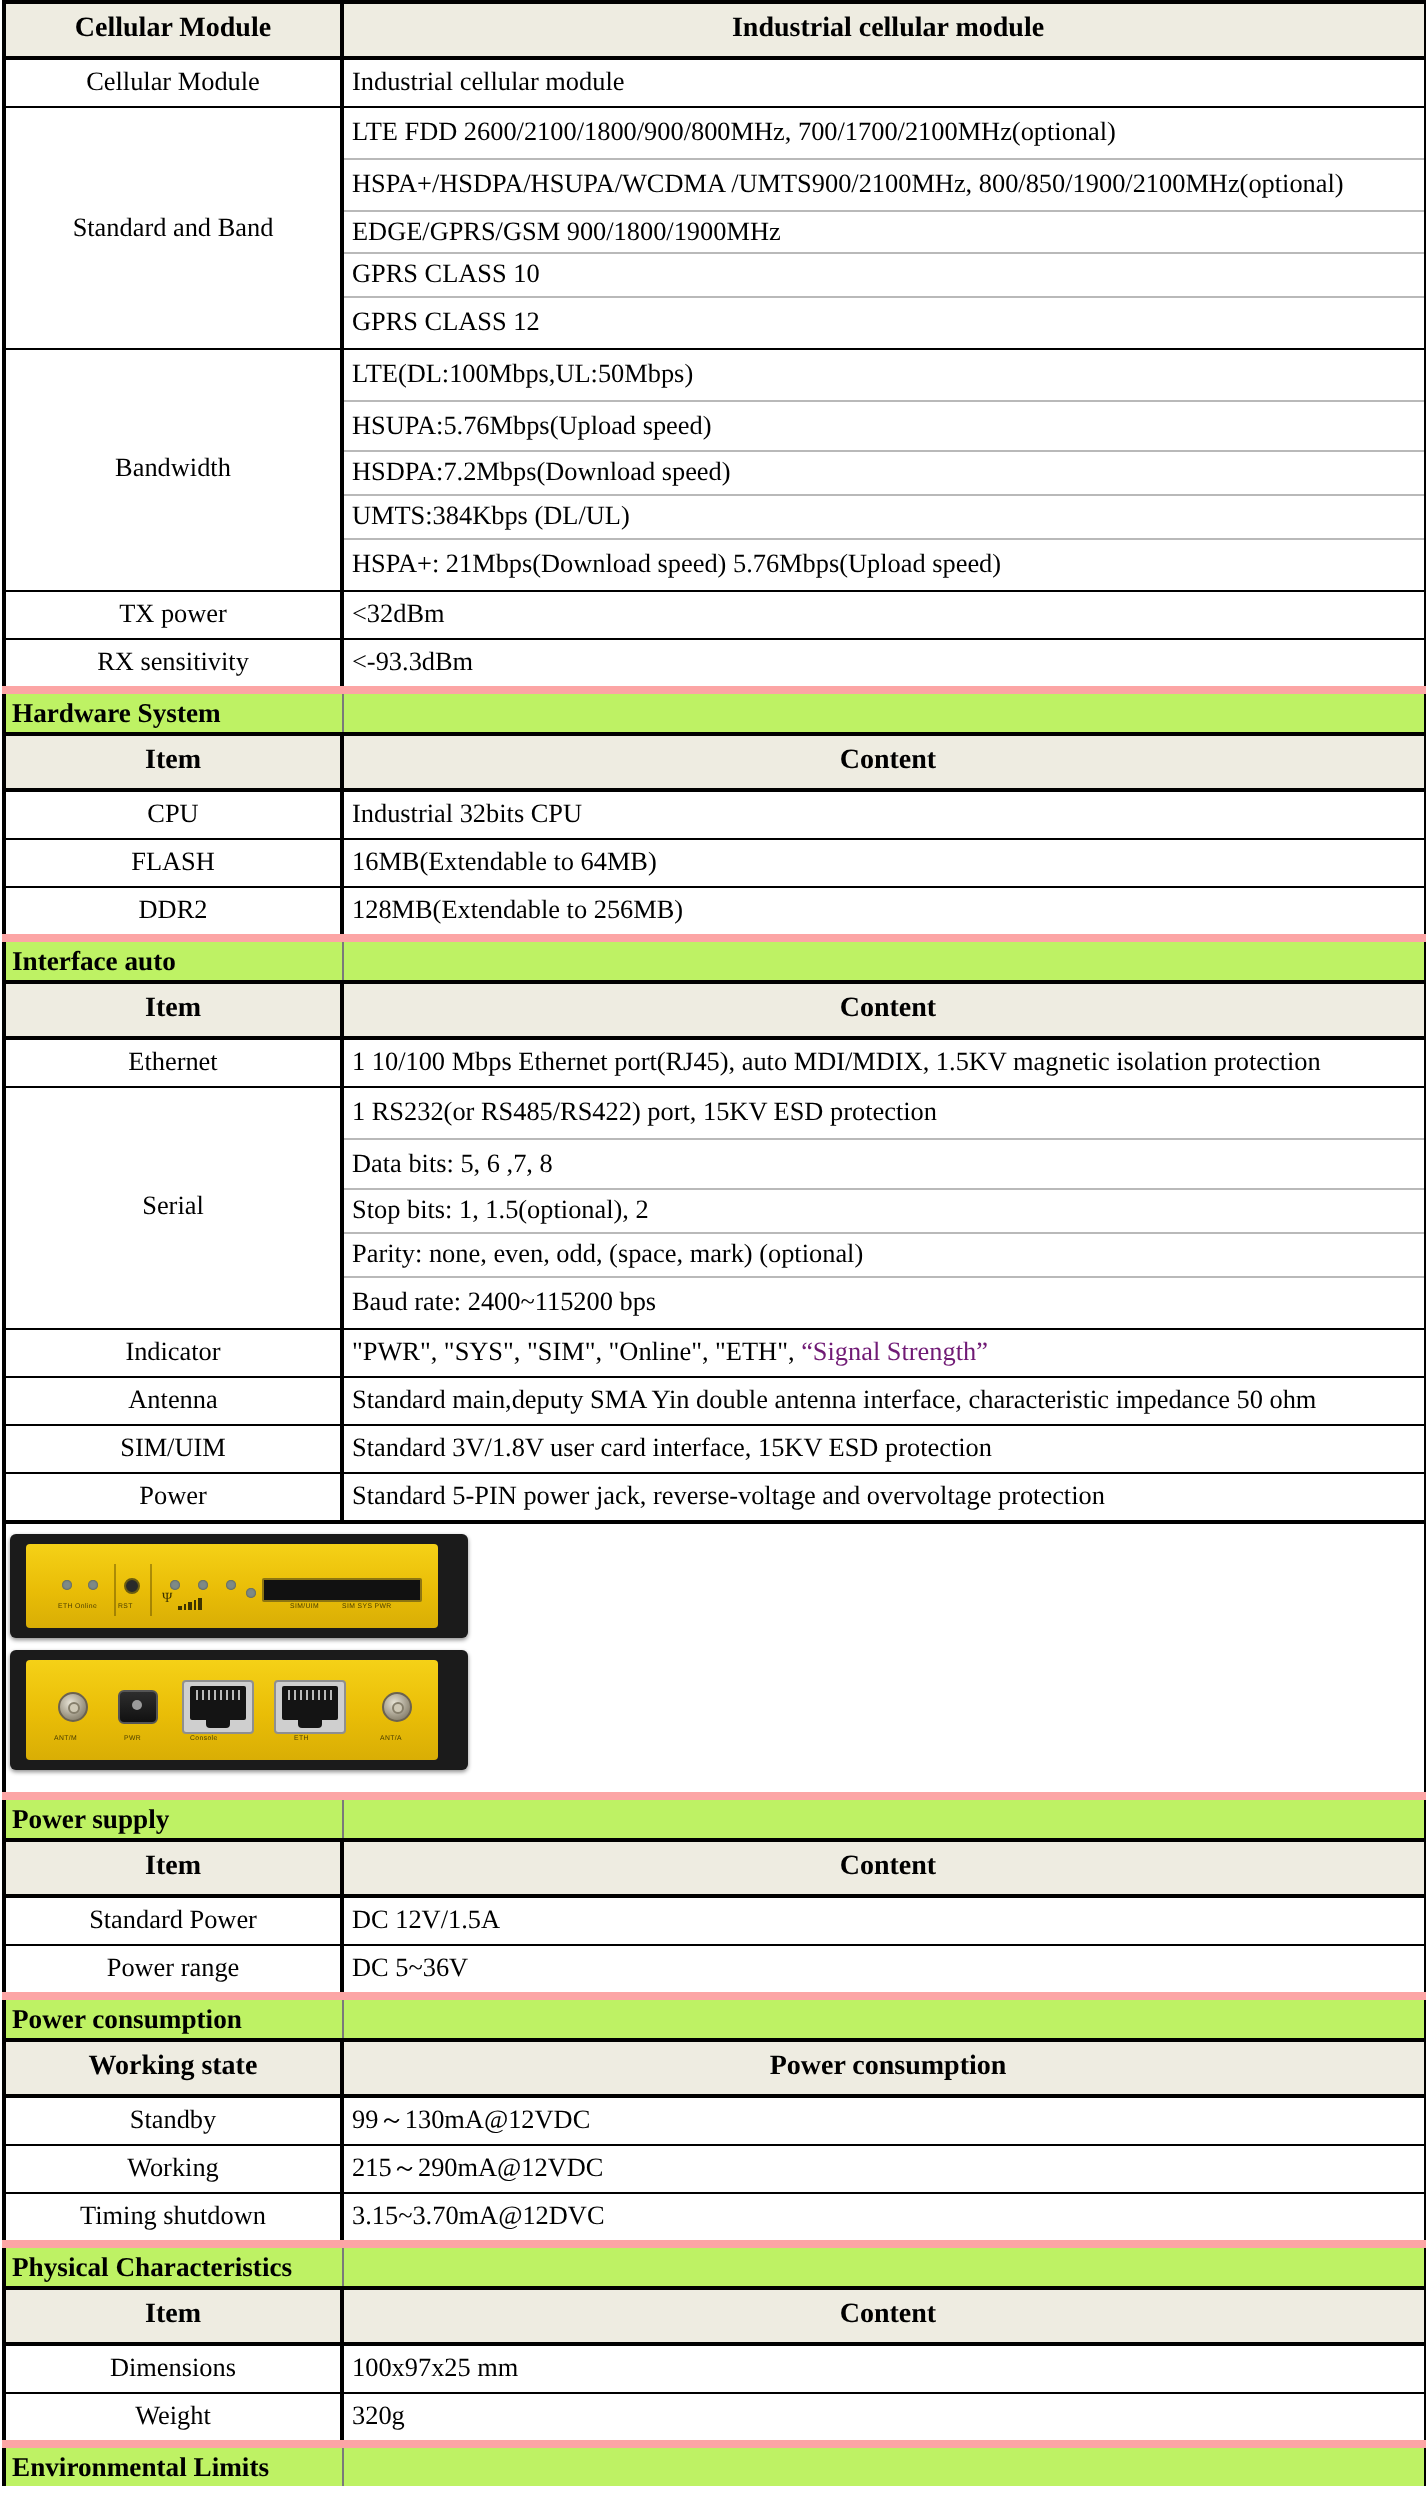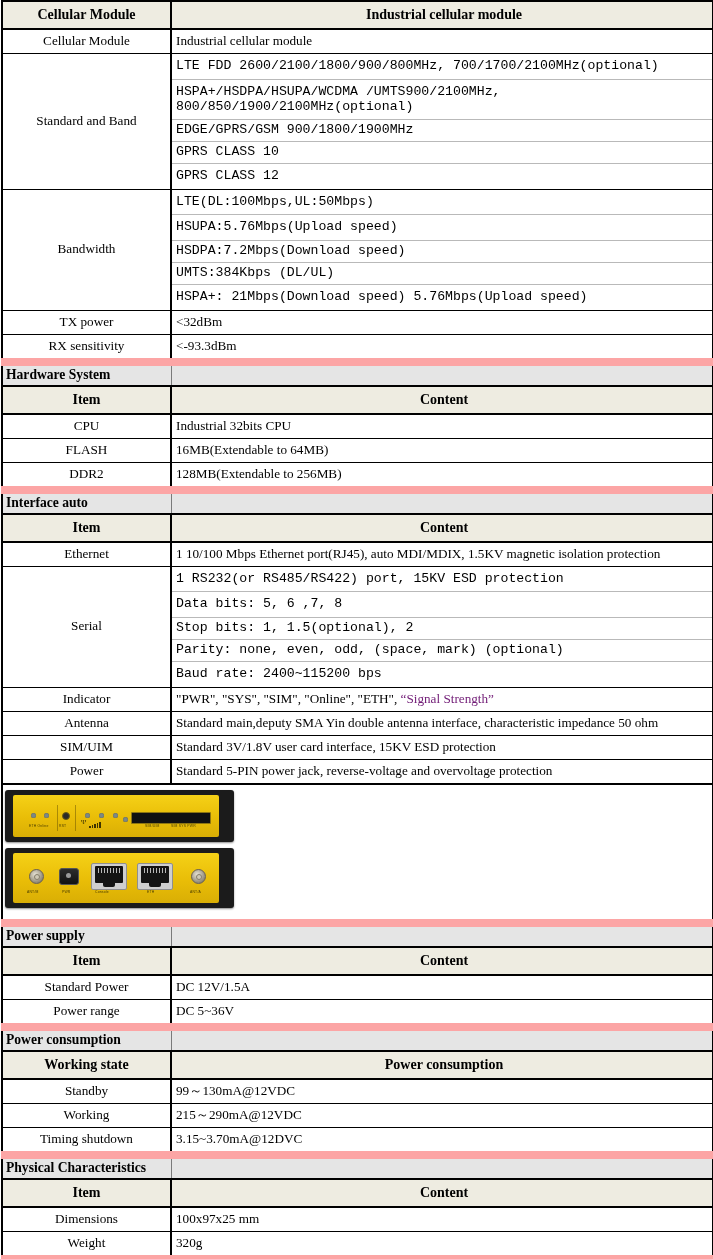--- a/index.html
+++ b/index.html
@@ -14,33 +14,33 @@
   td.lbl{text-align:center;border-left:2px solid #000;border-right:2px solid #000;}
   td.val{text-align:left;border-right:2px solid #000;padding-left:4px;}
   tr.thin  > td{border-top:1px solid #000;}
 
   
   tr.hdr td{background:#EEECE1;font-weight:bold;font-size:14px;text-align:center;
             height:26px;border-top:2px solid #000;border-bottom:2px solid #000;}
   tr.hdr td.lbl{border-left:2px solid #000;border-right:2px solid #000;}
 
   
-  tr.sect td{border-top:8px solid #fca5a5;height:19px;background:#e5e5e5;margin-top:24px;}
+  tr.sect td{border-top:4px solid #fca5a5;height:19px;background:#bef264;margin-top:24px;}
   tr.sect td.lbl{font-weight:bold;text-align:left;padding-left:3px;font-size:13.6px;
                  border-left:2px solid #000;border-right:1px solid #7a7a7a;}
   tr.sect td.val{border-right:2px solid #000;}
 
   
   tr.row td{height:23px;}
 
   
   .sub{display:block;padding:3px 0 3px 4px;border-bottom:1px solid #b9b9b9;}
   .sub:last-child{border-bottom:none;}
   .sub.tall{padding:5px 0 5px 4px;}
-  td.stack{padding:0;font-family:Liberation Mono, monospace;}
+  td.stack{padding:0;}
   .grey{color:#701a75;}
 
   
   tr.imgrow td{border-top:2px solid #000;border-bottom:2px solid #000;
                border-left:2px solid #000;border-right:2px solid #000;
                height:134px;padding:0;background:#fff;}
   .devwrap{position:relative;width:232px;height:132px;margin-left:2px;}
 
   .panel{position:absolute;left:0;background:#1b1b1b;border-radius:3px;
          box-shadow:0 1px 2px rgba(0,0,0,.45);}

